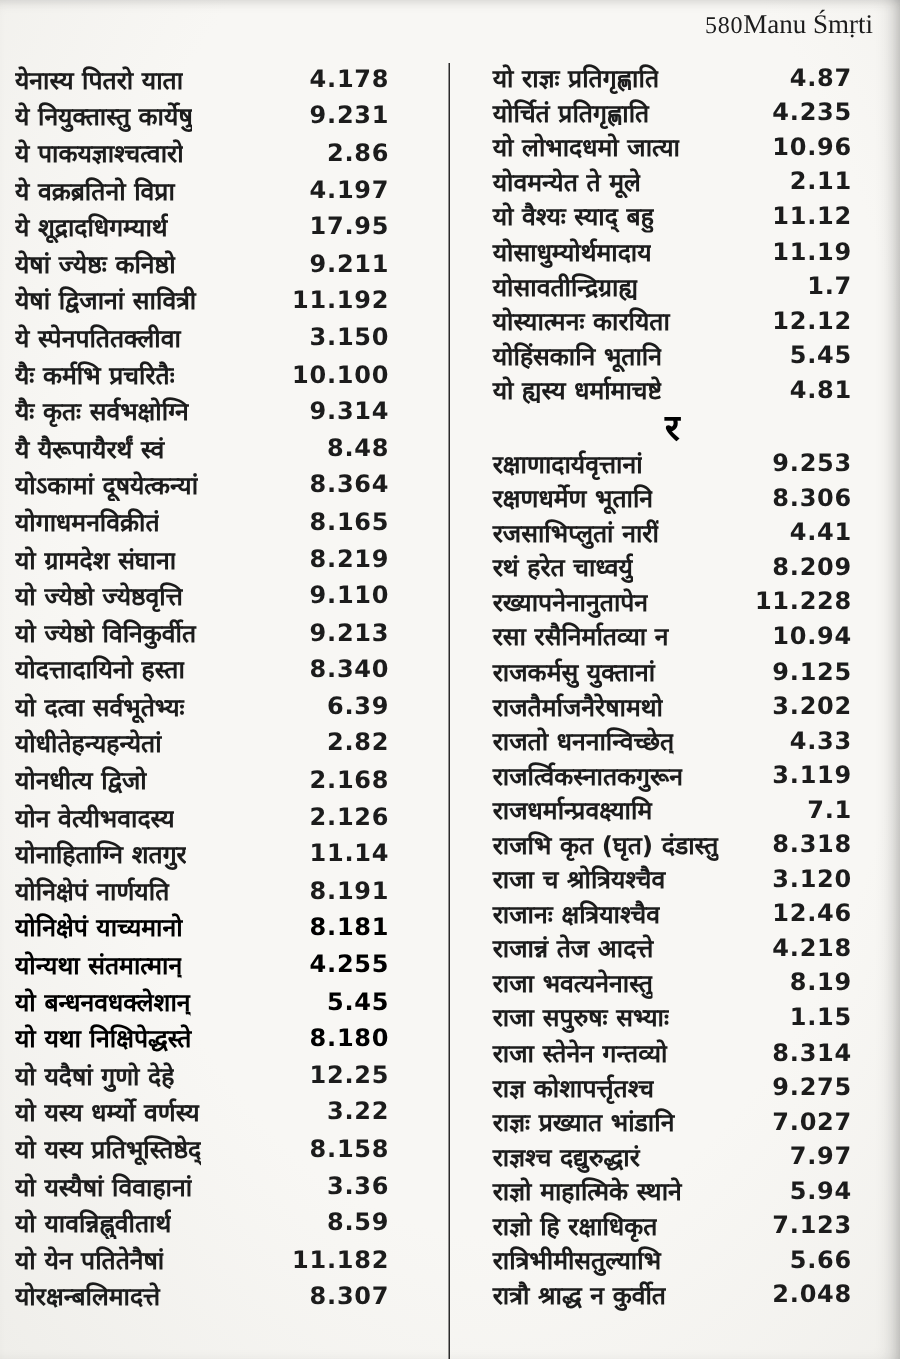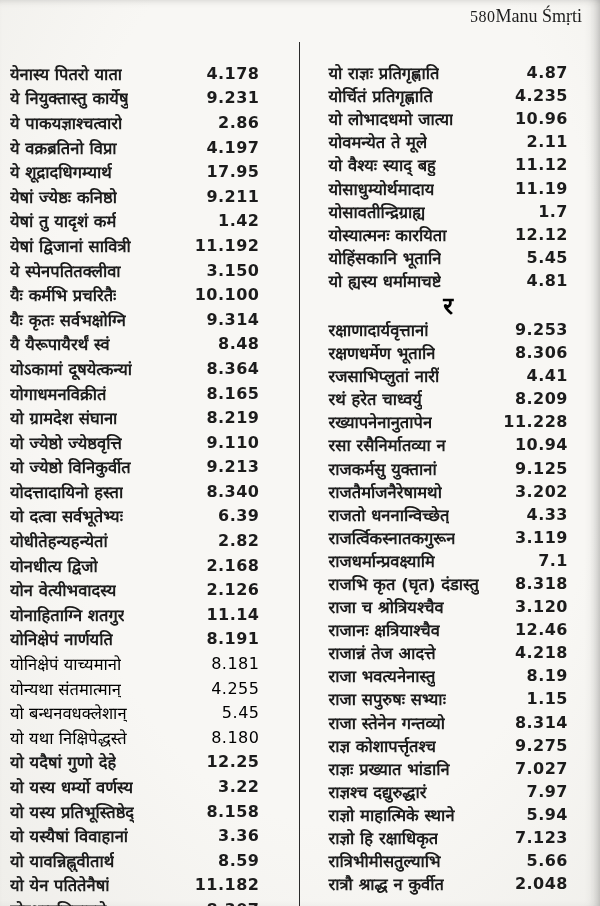--- a/index.html
+++ b/index.html
@@ -41,21 +41,20 @@
     top: 36px;
     left: 0;
     right: 0;
     bottom: 0;
     display: flex;
   }
   .col {
     box-sizing: border-box;
     flex: 1 1 50%;
     padding-top: 4px;
-    margin-top: 21px;
   }
   .col-left  { padding-left: 10px;  padding-right: 40px; }
   .col-right { padding-left: 28px;  padding-right: 32px; }
   .divider {
     width: 1px;
     background: #2b2b2b;
     margin-top: 6px;
   }
   .entry {
     display: flex;
@@ -72,21 +71,21 @@
   }
   .ref {
     font-size: 16px;
     font-weight: 600;
     letter-spacing: 0.5px;
     text-align: right;
     padding-left: 8px;
   }
   .entry.bold .term,
   .entry.bold .ref {
-    font-weight: 400;
+    font-weight: 700;
     color: #000;
   }
   .section-header {
     height: 26px;
     display: flex;
     align-items: center;
     justify-content: center;
     font-size: 24px;
     font-weight: 800;
     color: #000;
@@ -120,24 +119,20 @@
         </div>
         <div class="entry">
           <span class="term">ये शूद्रादधिगम्यार्थ</span>
           <span class="ref">17.95</span>
         </div>
         <div class="entry">
           <span class="term">येषां ज्येष्ठः कनिष्ठो</span>
           <span class="ref">9.211</span>
         </div>
         <div class="entry">
-          <span class="term">येषां तु यादृशं कर्म</span>
-          <span class="ref">1.42</span>
-        </div>
-        <div class="entry">
           <span class="term">येषां द्विजानां सावित्री</span>
           <span class="ref">11.192</span>
         </div>
         <div class="entry">
           <span class="term">ये स्पेनपतितक्लीवा</span>
           <span class="ref">3.150</span>
         </div>
         <div class="entry">
           <span class="term">यैः कर्मभि प्रचरितैः</span>
           <span class="ref">10.100</span>

